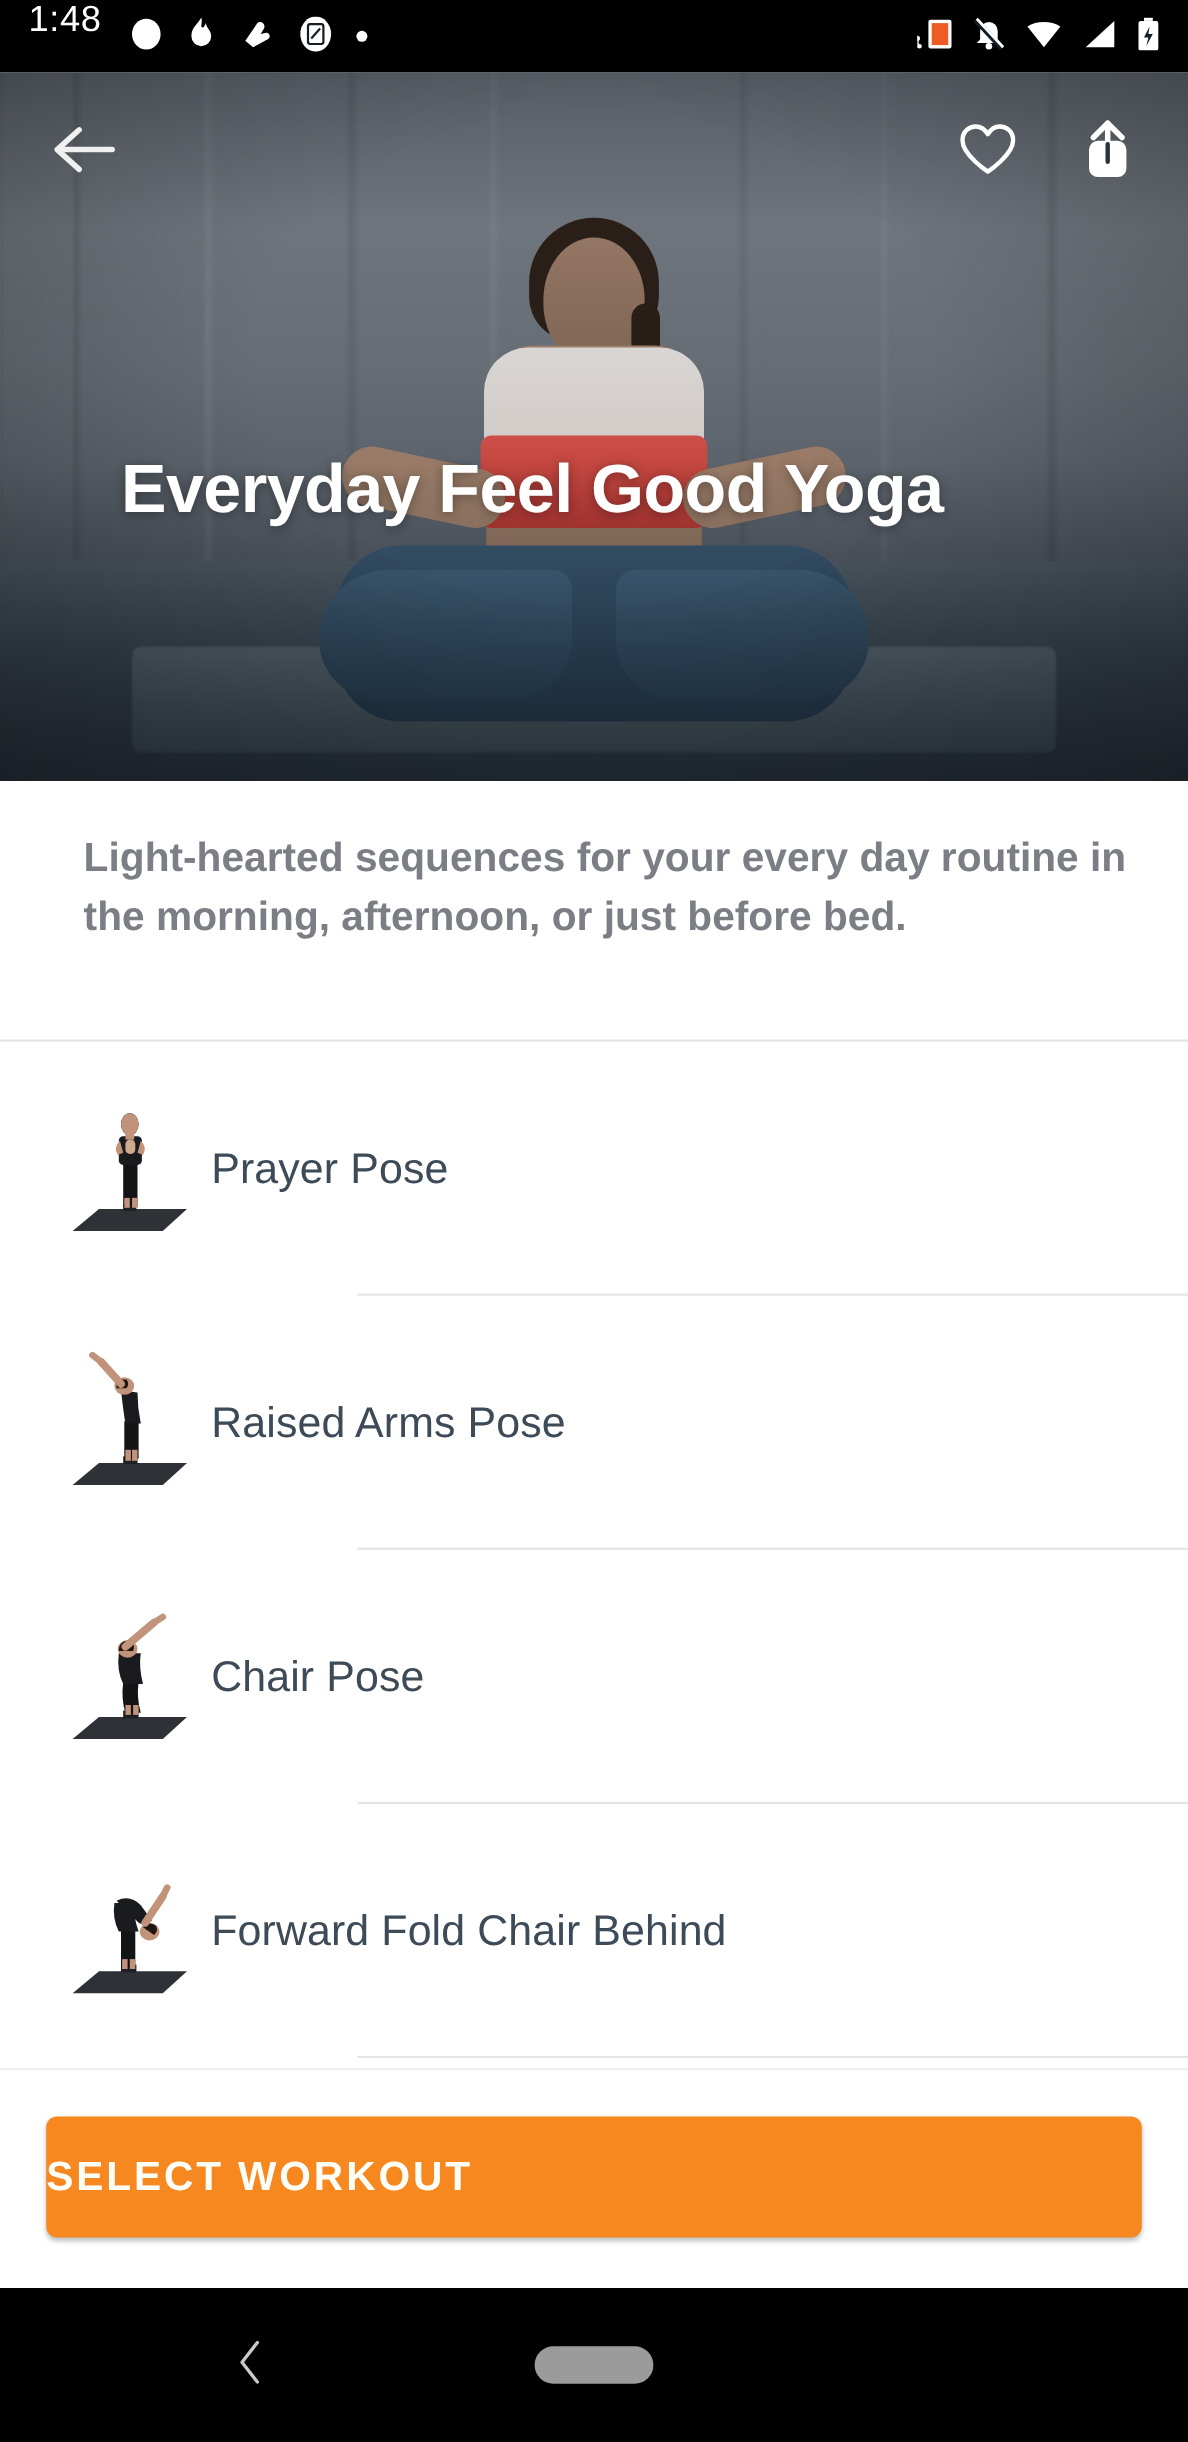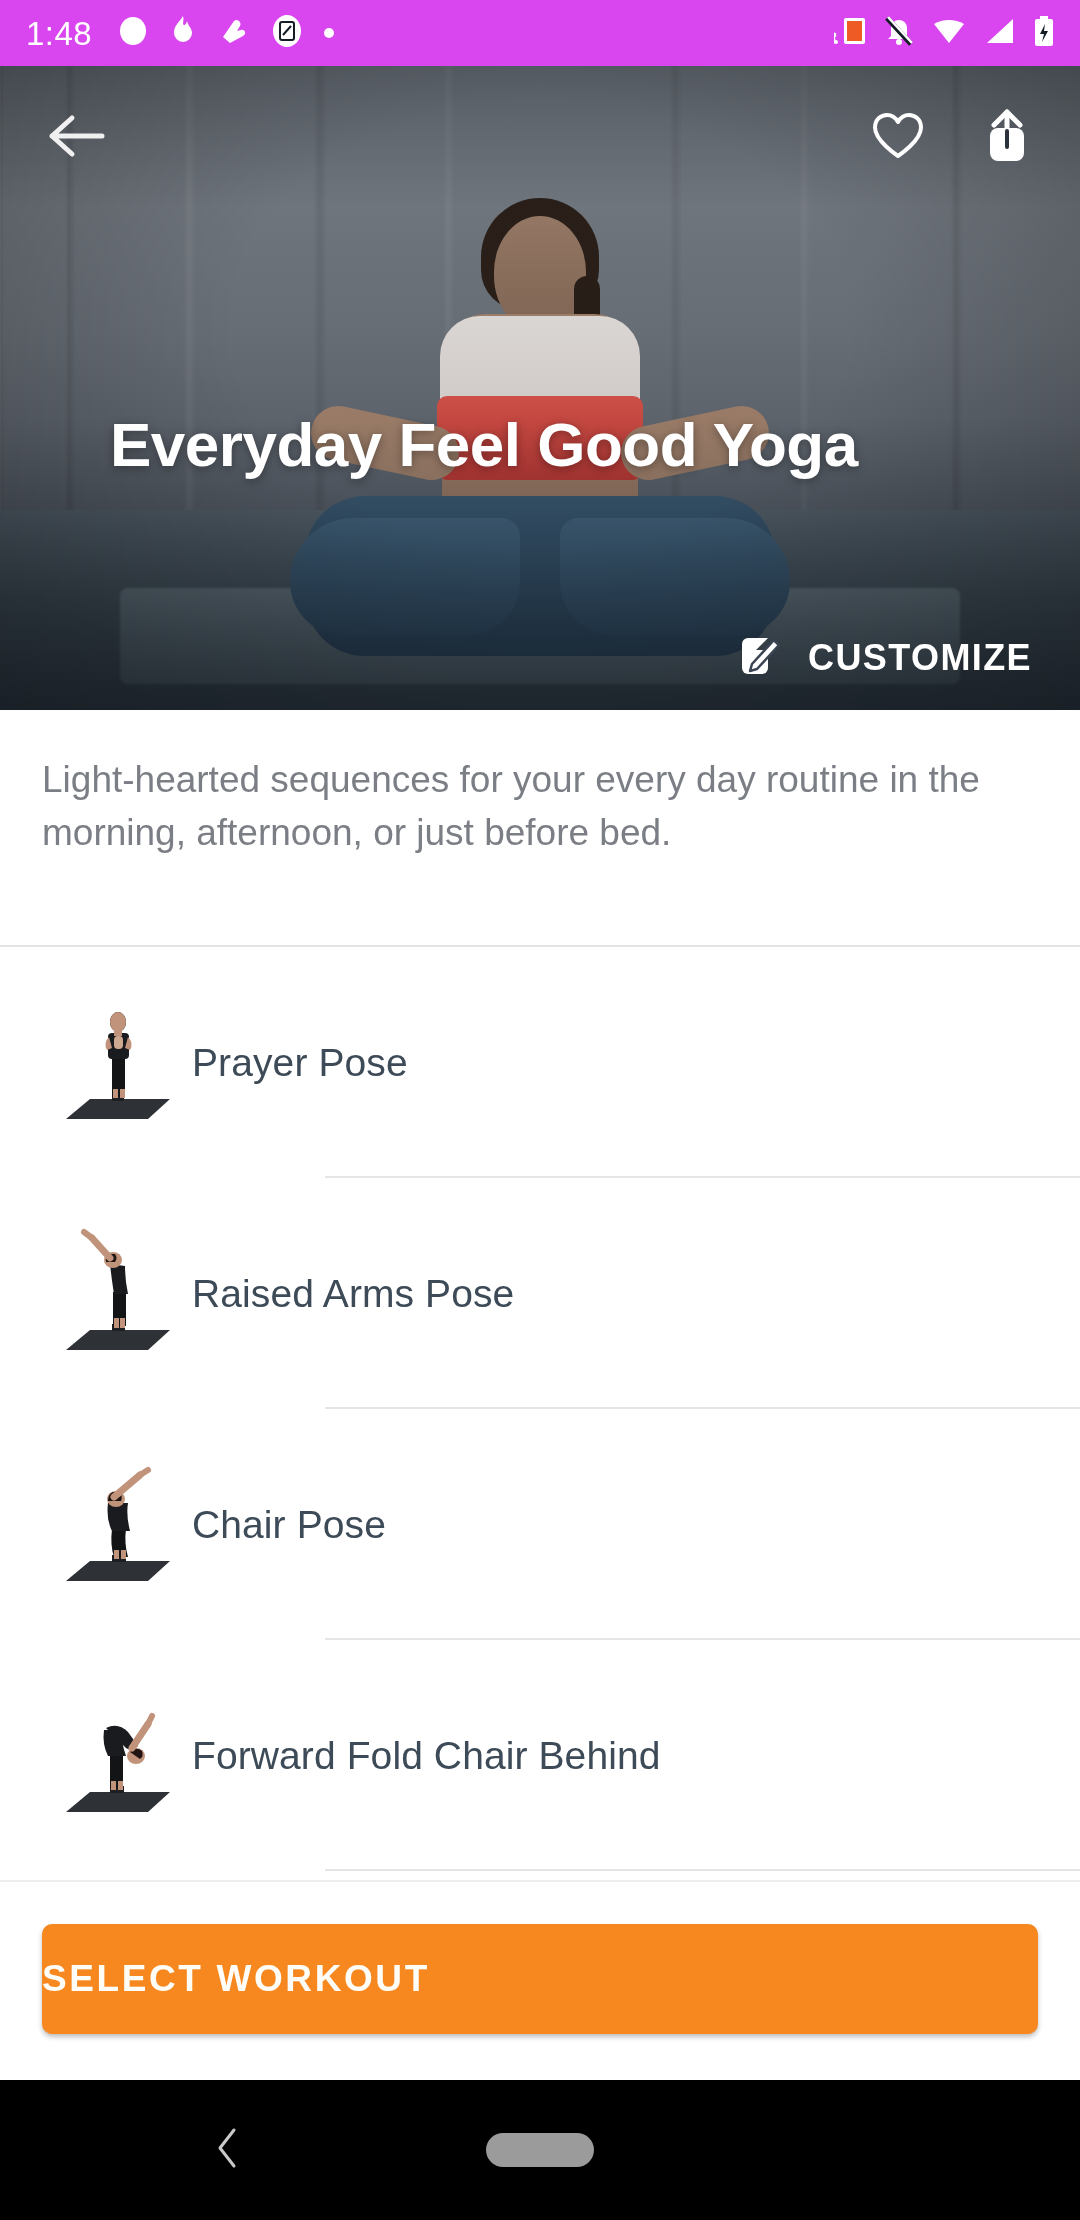--- a/index.html
+++ b/index.html
@@ -7,21 +7,21 @@
     width:1080px; height:2220px;
     background:#ffffff;
     font-family:"Liberation Sans", sans-serif;
     overflow:hidden;
   }
   #screen { position:relative; width:1080px; height:2220px; background:#fff; }
 
   
   .statusbar{
     position:absolute; top:0; left:0; width:1080px; height:66px;
-    background:#d946ef; display:flex; align-items:center;
+    background:#000000; display:flex; 
     padding:0 26px; color:#ffffff;
   }
   .sb-time{ font-size:33px; font-weight:400; letter-spacing:.5px; line-height:1; }
   .sb-left-icons{ display:flex; align-items:center; gap:22px; margin-left:26px; }
   .sb-right{ margin-left:auto; display:flex; align-items:center; gap:19px; }
   .sb-dot{ width:10px; height:10px; border-radius:50%; background:#fff; display:block; }
   .ic{ display:block; }
 
   
   .hero{
@@ -137,21 +137,21 @@
   .customize-label{
     font-size:36px; font-weight:700; color:#ffffff; letter-spacing:1.4px;
   }
 
   
   .desc{
     position:absolute; top:710px; left:0; width:1080px;
     padding:44px 42px 0 42px;
   }
   .desc-text{
-    font-size:37px; line-height:1.42; color:#7b7f85; font-weight:400;
+    font-size:37px; line-height:1.42; color:#7b7f85; font-weight:700;margin-left:34px;
   }
   .rule-full{
     position:absolute; left:0; width:1080px; height:2px; background:#e2e4e6;
   }
 
   
   .list{
     position:absolute; top:947px; left:0; width:1080px; height:933px;
     overflow:hidden;
   }
@@ -309,31 +309,20 @@
             <path d="M25 3 L25 38" stroke="#313944" stroke-width="5" stroke-linecap="round" opacity="0"></path>
             <path d="M12 16 L25 3 L38 16" fill="none" stroke="#ffffff" stroke-width="5" stroke-linecap="round" stroke-linejoin="round"></path>
             <path d="M25 22 L25 38" stroke="#2b323c" stroke-width="4" stroke-linecap="round"></path>
           </svg>
         </span>
       </span>
     </div>
 
     <div class="hero-title">Everyday Feel Good Yoga</div>
 
-    <div class="customize">
-      <span>
-        <svg width="44" height="44" viewBox="0 0 44 44">
-          <path d="M4 10 a6 6 0 0 1 6 -6 h20 l-14 14 v8 h-12 z" fill="#ffffff"></path>
-          <rect x="4" y="16" width="26" height="24" rx="6" fill="#ffffff"></rect>
-          <path d="M14 30 L36 6 L41 11 L19 35 L12 37 z" fill="#ffffff" stroke="#3b4452" stroke-width="2.5" stroke-linejoin="round"></path>
-          <path d="M36 6 L41 11" stroke="#3b4452" stroke-width="2.5"></path>
-        </svg>
-      </span>
-      <span class="customize-label">CUSTOMIZE</span>
-    </div>
   </div>
 
   <div class="desc">
     <div class="desc-text">Light-hearted sequences for your every day routine in the morning, afternoon, or just before bed.</div>
   </div>
   <div class="rule-full" style="top:945px;"></div>
 
   <div class="list">
 
     <div class="row">

